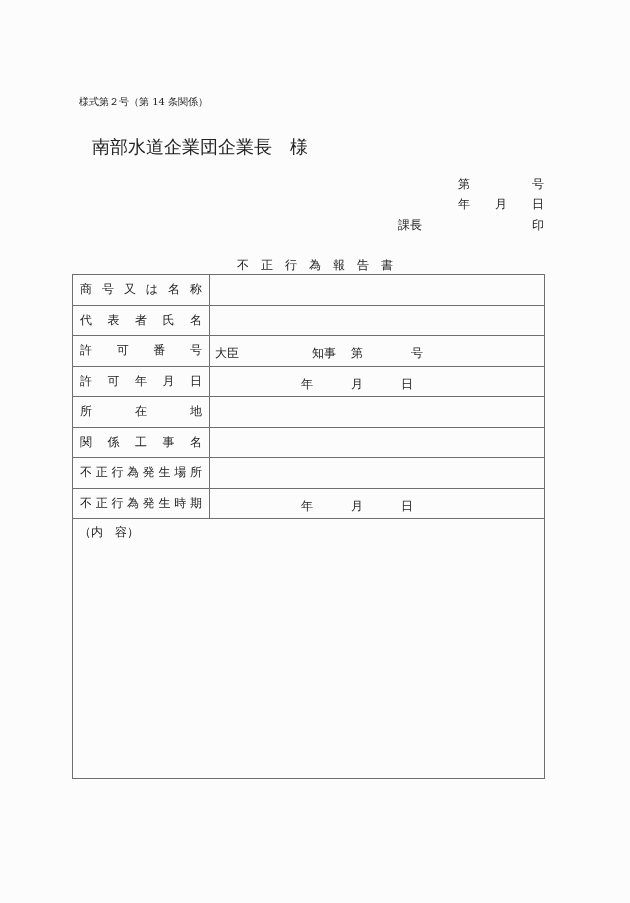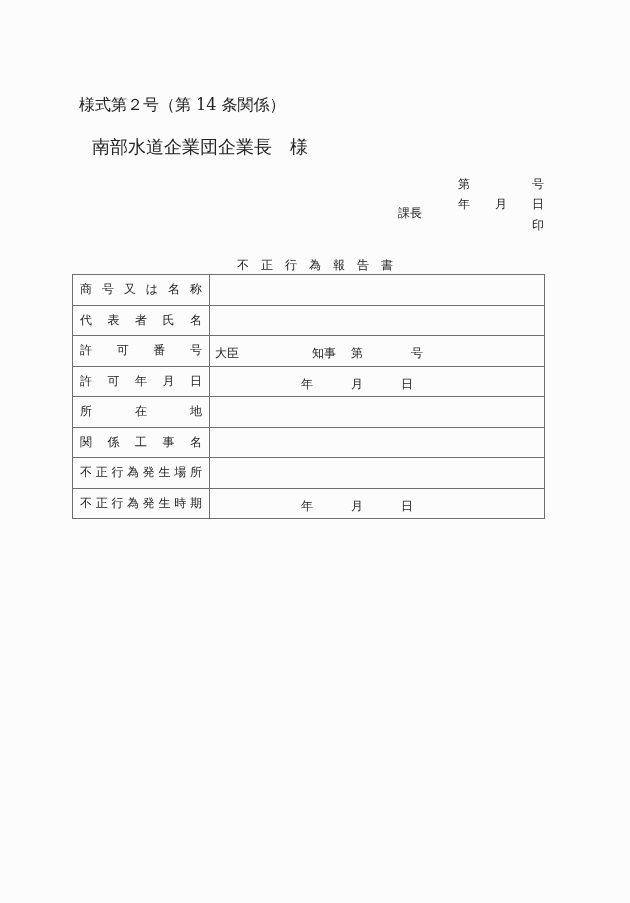--- a/index.html
+++ b/index.html
@@ -1,21 +1,21 @@
 <!DOCTYPE html>
 <html><head>
 <meta charset="utf-8">
 <style>
   html, body { margin:0; padding:0; }
   body {
     width:630px; height:903px; background:#fcfcfc; position:relative; overflow:hidden;
     font-family:"DejaVu Serif","Liberation Serif",serif; color:#222; font-size:12px;
   }
   .abs { position:absolute; white-space:nowrap; line-height:1; }
-  #form-no { left:79px; top:97px; font-size:16px; }
+  #form-no { left:79px; top:97px; font-size:10px; }
   #addressee { left:92px; top:138px; font-size:18px; }
   #sign-block .abs { font-size:12px; }
   #title { left:0; width:630px; text-align:center; top:259px; font-size:12px; }
   #title span { letter-spacing:12px; padding-left:12px; }
   table#report {
     position:absolute; left:72px; top:274px; width:473px;
     border-collapse:collapse; table-layout:fixed;
   }
   table#report td { border:1px solid #6f6f6f; padding:0; height:29.5px; vertical-align:middle; }
   td.label { width:136px; }
@@ -30,21 +30,21 @@
 
 <div class="abs" id="form-no">様式第２号（第 14 条関係）</div>
 <div class="abs" id="addressee">南部水道企業団企業長　様</div>
 
 <div id="sign-block">
   <div class="abs" style="left:458px;top:178px;">第</div>
   <div class="abs" style="left:532px;top:178px;">号</div>
   <div class="abs" style="left:458px;top:198px;">年</div>
   <div class="abs" style="left:495px;top:198px;">月</div>
   <div class="abs" style="left:532px;top:198px;">日</div>
-  <div class="abs" style="left:398px;top:207px;">課長</div>
+  <div class="abs" style="left:398px;top:219px;">課長</div>
   <div class="abs" style="left:532px;top:219px;">印</div>
 </div>
 
 <div class="abs" id="title"><span>不正行為報告書</span></div>
 
 <table id="report">
   <tbody>
       <tr>
     <td class="label">
           <div class="lbl" id="l0">
@@ -157,14 +157,19 @@
           </div>
         </td>
     <td>
           <div class="val">
       <span style="left:91px">年</span>
       <span style="left:141px">月</span>
       <span style="left:191px">日</span>
     </div>
         </td>
   </tr>
+  <tr>
+    <td colspan="2" class="content">
+      <div class="content-lbl">（内　容）</div>
+    </td>
+  </tr>
 </tbody>
   </table>
 
 </body></html>

